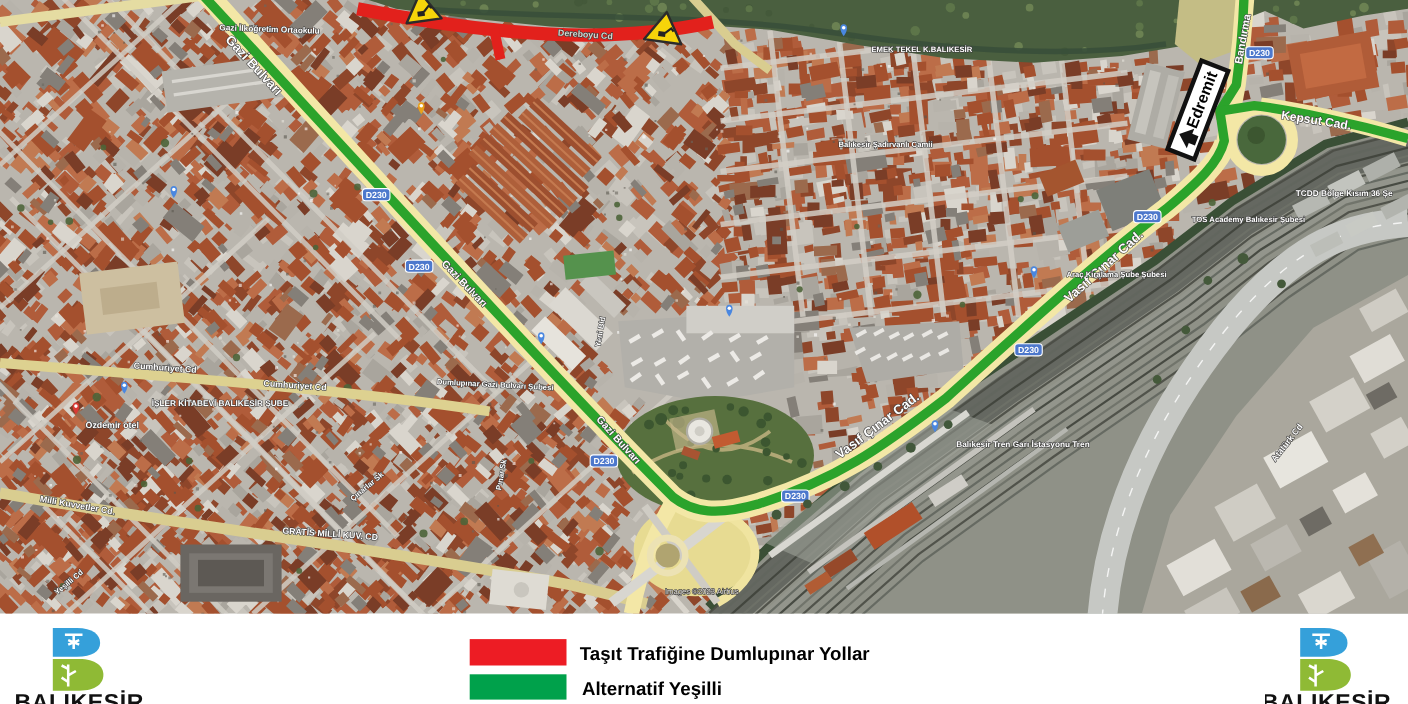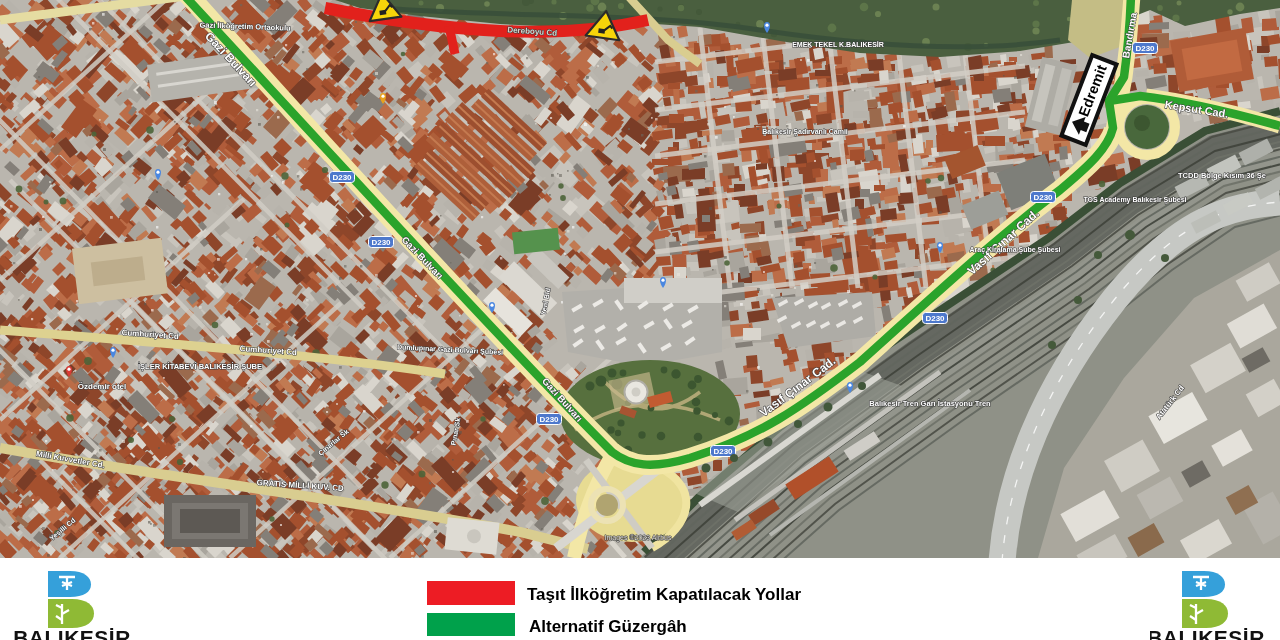--- a/index.html
+++ b/index.html
@@ -521,25 +521,25 @@
 <rect x="-13" y="-43" width="26" height="86" fill="#ffffff" stroke="#111111" stroke-width="4"></rect>
 <text x="0" y="0" transform="rotate(-90) translate(10,5)" font-size="14.5" font-weight="bold" fill="#000000" text-anchor="middle">Edremit</text>
 <path d="M9,22 v9 h-6 v5 l-11,-9.5 11,-9.5 v5 h6 z" fill="#111"></path>
 </g>
 </svg>
 
 <div class="abs" style="left:0;top:558px;width:1280px;height:82px;background:#ffffff"></div>
 
 <div class="abs" style="left:427px;top:581px;width:88px;height:24px;background:#ed1c24"></div>
 
-<div class="abs" style="left:527px;top:585px;font-size:17px;font-weight:bold;color:#000">Taşıt İlköğretim Kapatılacak Yollar</div>
+<div class="abs" style="left:527px;top:585px;font-size:17px;font-weight:bold;color:#000">Taşıt Trafiğine Dumlupınar Yollar</div>
 
 <div class="abs" style="left:427px;top:613px;width:88px;height:23px;background:#00a14b"></div>
 
-<div class="abs" style="left:529px;top:617px;font-size:17px;font-weight:bold;color:#000">Alternatif Güzergâh</div>
+<div class="abs" style="left:529px;top:617px;font-size:17px;font-weight:bold;color:#000">Alternatif Yeşilli</div>
 
 <svg class="abs" style="left:0px;top:568px" width="160" height="72" viewBox="0 0 160 72">
 <path d="M48,3 h22 c14,0 21,6 21,13.5 c0,7.5 -7,12.5 -21,12.5 h-22 z" fill="#35a0da"></path>
 <path d="M48,31 h24 c15,0 22,6.5 22,14.5 c0,8 -7,14.5 -22,14.5 h-24 z" fill="#8fba35"></path>
 <path d="M59,9 h16 m-8,0 v13 m-5,-8 l10,4 m0,-4 l-10,4" stroke="#fff" stroke-width="2.3" fill="none"></path>
 <path d="M62,36 v20 m0,-16 l-6,-3 m6,9 l7,-4 m-7,10 l-6,-4" stroke="#fff" stroke-width="2.3" fill="none"></path>
 <text x="72" y="77" font-size="21" font-weight="bold" fill="#111" text-anchor="middle" letter-spacing="0.5">BALIKESİR</text>
 </svg>
 
 <svg class="abs" style="left:1150px;top:568px" width="130" height="72" viewBox="0 0 130 72">

